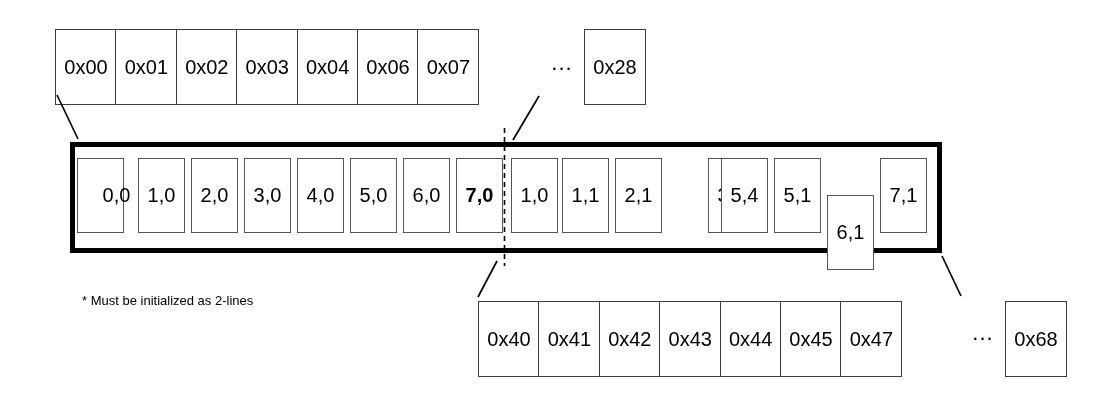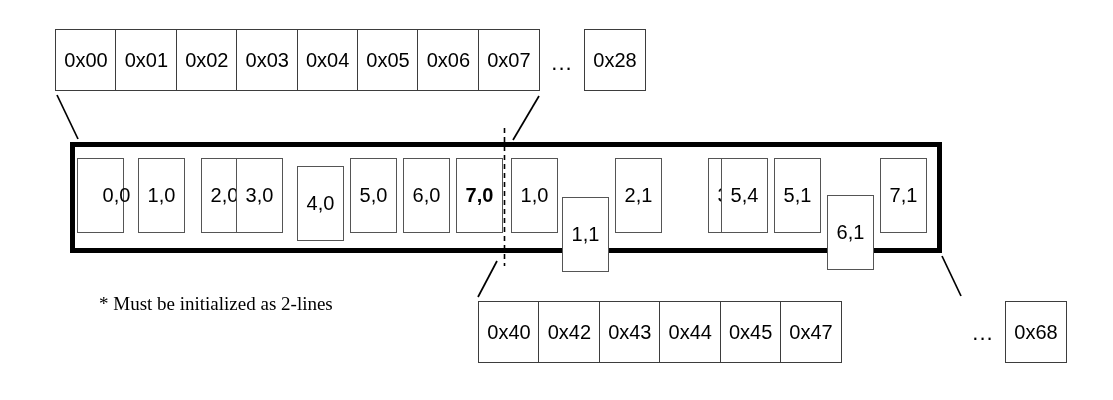--- a/index.html
+++ b/index.html
@@ -17,21 +17,21 @@
     overflow: hidden;
   }
   
   .mem-row {
     position: absolute;
     display: flex;
   }
   .mcell {
     box-sizing: border-box;
     width: 62px;
-    height: 62px;
+    height: 76px;
     border: 1.6px solid var(--cell_border, #3d3d3d);
     background: #fff;
     display: flex;
     align-items: center;
     justify-content: center;
     font-size: 20px;
     letter-spacing: 0px;
     white-space: nowrap;
   }
   .mem-row .mcell + .mcell { margin-left: -1.6px; }
@@ -67,76 +67,75 @@
     background: #fff;
     display: flex;
     align-items: center;
     justify-content: center;
     font-size: 20px;
     white-space: nowrap;
   }
   
   .note {
     position: absolute;
-    left: 99px;
+    left: 82px;
     top: 293px;
-    font-size: 19px;
+    font-size: 13px;
     white-space: nowrap;
-    font-family: Liberation Serif, serif;
   }
   
   svg.overlay {
     position: absolute;
     left: 0;
     top: 0;
     pointer-events: none;
   }
 </style>
 </head>
 <body>
 
 <div class="canvas">
 
   <div class="mem-row" style="left:55px; top:29px;">
     <div class="mcell">0x00</div>
     <div class="mcell">0x01</div>
     <div class="mcell">0x02</div>
     <div class="mcell">0x03</div>
     <div class="mcell">0x04</div>
-    <div class="mcell">0x05</div>
     <div class="mcell">0x06</div>
     <div class="mcell">0x07</div>
   </div>
   <div class="ellipsis" style="left:547px; top:52px;">...</div>
   <div class="mcell lone" style="left:584px; top:29px;">0x28</div>
 
   <div class="big-box"></div>
 
   <div class="bcell" style="left:77px;padding-left:32px;">0,0</div>
   <div class="bcell" style="left:138px;">1,0</div>
-  <div class="bcell" style="left:191px;margin-left:10px;">2,0</div>
-  <div class="bcell" style="left:236px;">3,0</div>
-  <div class="bcell" style="left:297px;margin-top:8px;">4,0</div>
+  <div class="bcell" style="left:191px;">2,0</div>
+  <div class="bcell" style="left:244px;">3,0</div>
+  <div class="bcell" style="left:297px;">4,0</div>
   <div class="bcell" style="left:350px;">5,0</div>
   <div class="bcell" style="left:403px;">6,0</div>
   <div class="bcell" style="left:456px;font-weight:bold;">7,0</div>
 
   <div class="bcell" style="left:511px;">1,0</div>
-  <div class="bcell" style="left:562px;margin-top:39px;">1,1</div>
+  <div class="bcell" style="left:562px;">1,1</div>
   <div class="bcell" style="left:615px;">2,1</div>
   <div class="bcell" style="left:668px;margin-left:40px;">3,1</div>
   <div class="bcell" style="left:721px;">5,4</div>
   <div class="bcell" style="left:774px;">5,1</div>
   <div class="bcell" style="left:827px;margin-top:37px;">6,1</div>
   <div class="bcell" style="left:880px;">7,1</div>
 
   <div class="note">* Must be initialized as 2-lines</div>
 
   <div class="mem-row" style="left:478px; top:301px;">
     <div class="mcell">0x40</div>
+    <div class="mcell">0x41</div>
     <div class="mcell">0x42</div>
     <div class="mcell">0x43</div>
     <div class="mcell">0x44</div>
     <div class="mcell">0x45</div>
     <div class="mcell">0x47</div>
   </div>
   <div class="ellipsis" style="left:968px; top:322px;">...</div>
   <div class="mcell lone" style="left:1005px; top:301px;">0x68</div>
 
   <svg class="overlay" width="1113" height="400" viewBox="0 0 1113 400">

